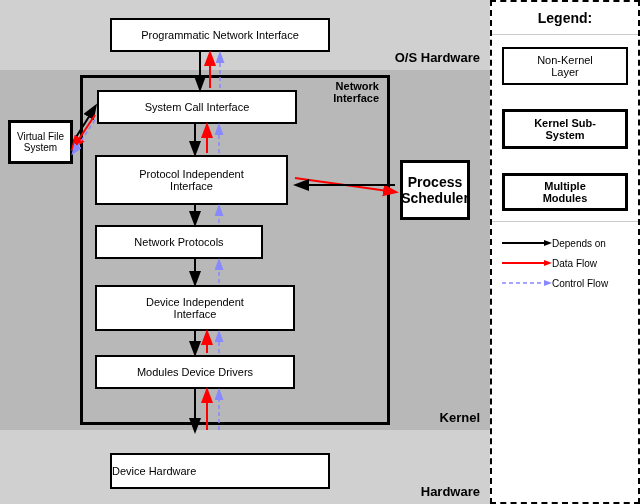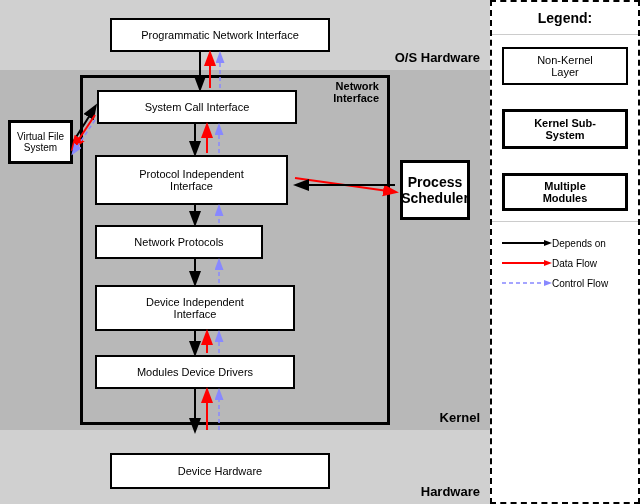--- a/index.html
+++ b/index.html
@@ -202,21 +202,20 @@
     .dh-box {
       position: absolute;
       bottom: 15px;
       left: 110px;
       width: 220px;
       height: 36px;
       background: white;
       border: 2px solid black;
       display: flex;
       align-items: center;
-      justify-content: center;
       text-align: center;
       font-size: 11px;
       z-index: 10;
     }
 
     
     .arrows-svg {
       position: absolute;
       top: 0;
       left: 0;

